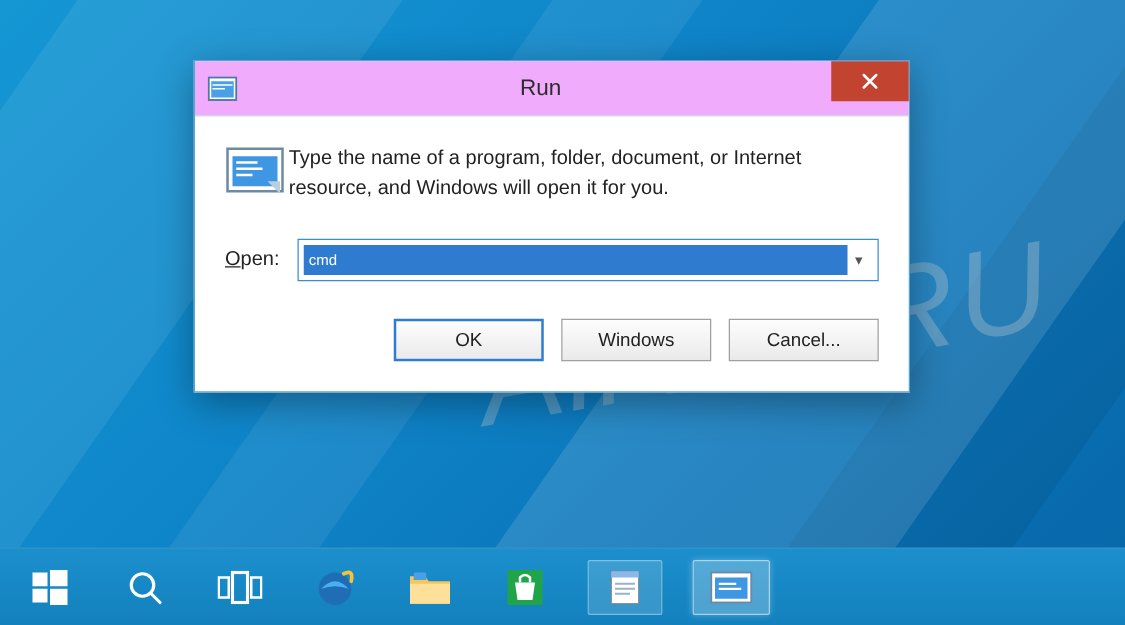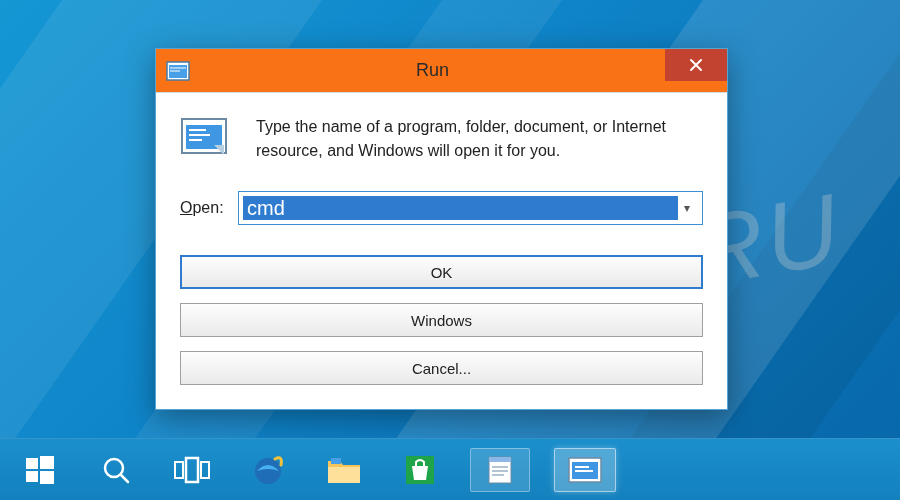--- a/index.html
+++ b/index.html
@@ -47,52 +47,52 @@
   }
   .tb-item.running { background: rgba(255,255,255,0.15); box-shadow: inset 0 0 0 1px rgba(255,255,255,0.35); width:60px;}
 
   
   .run-dialog {
     position: absolute; left: 155px; top: 48px; width: 573px;
     background: #fff; border: 1px solid #56a4d3;
     box-shadow: 0 8px 28px rgba(0,0,0,.35);
   }
   .titlebar {
-    height: 44px; background: #f97316;
+    height: 44px; background: #f0abfc;
     display: flex; align-items: center;
     border-bottom: 1px solid #c9dce8;
   }
   .title-icon {
     width: 44px; display:flex; align-items:center; justify-content:center;
   }
   .title-text {
     flex: 1; text-align: center; font-size: 18px; color: #2b2b2b;
     padding-right: 0px;
   }
   .close-btn {
     width: 62px; height: 32px; margin-top:-12px; background: #c24430;
     display:flex; align-items:center; justify-content:center; color:#fff;
   }
   .body-area { padding: 22px 24px 24px 24px; }
-  .info-row { display:flex; gap:28px; align-items:flex-start; }
+  .info-row { display:flex; gap:3px; align-items:flex-start; }
   .big-icon { width:48px; height:44px; flex:none; }
   .info-text { font-size:16px; color:#222; line-height:1.5; }
   .open-row { display:flex; align-items:center; margin-top:28px; }
   .open-label { font-size:16px; color:#222; width:58px; }
   .open-label u { text-decoration: underline; }
   .combo {
     flex:1; height:34px; border:1px solid #3a8fd4; background:#fff;
     display:flex; align-items:center; padding:0 6px 0 4px;
   }
   .combo-value {
-    flex:1; font-size:20px; color:#fff; background:#2f7bcf;
+    flex:1; font-size:12px; color:#fff; background:#2f7bcf;
     padding:0 4px; line-height:24px; height:24px;
   }
   .combo-caret { width:18px; text-align:center; color:#555; font-size:12px;}
-  .btn-row { display:flex; justify-content:flex-end; gap:14px; margin-top:30px;flex-direction:column; }
+  .btn-row { display:flex; justify-content:flex-end; gap:14px; margin-top:30px; }
   .btn {
     min-width:120px; height:34px; border:1px solid #9f9f9f;
     background:linear-gradient(#fdfdfd,#eaeaea);
     font-size:15px; color:#222; display:flex; align-items:center; justify-content:center;
     padding:0 14px;
   }
   .btn.default { border:2px solid #2f7bcf; }
 </style>
 </head>
 <body>

